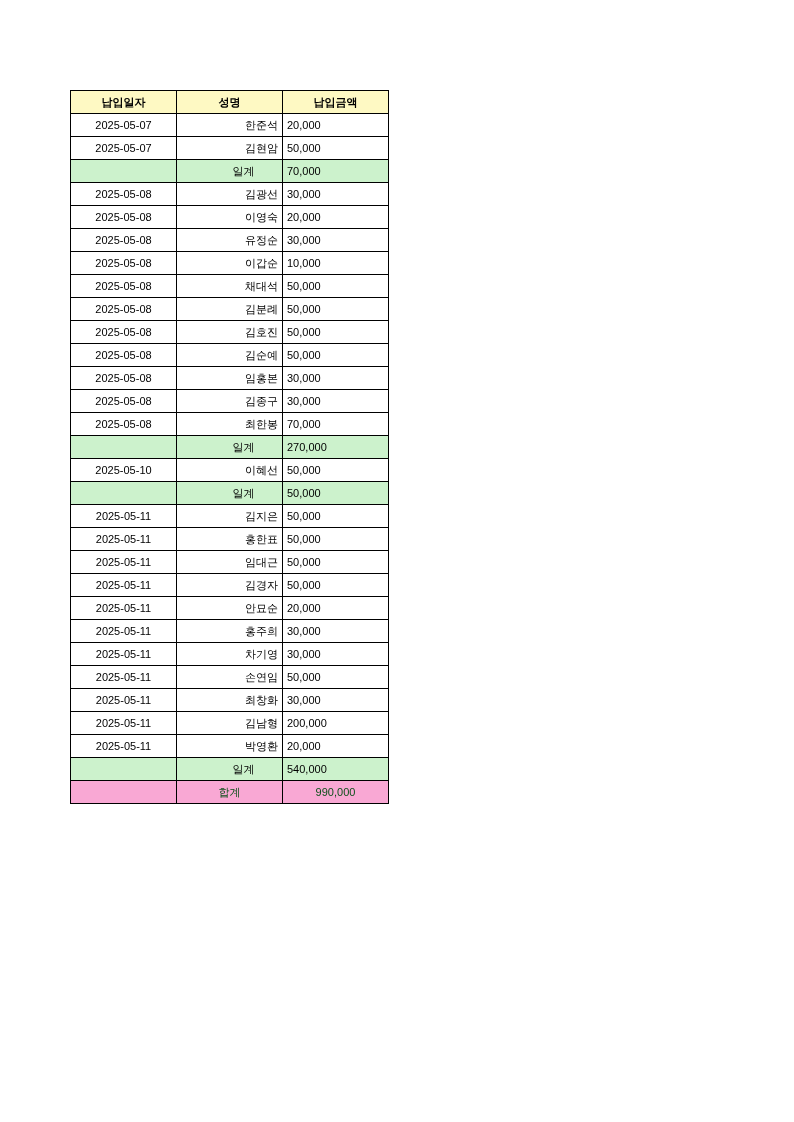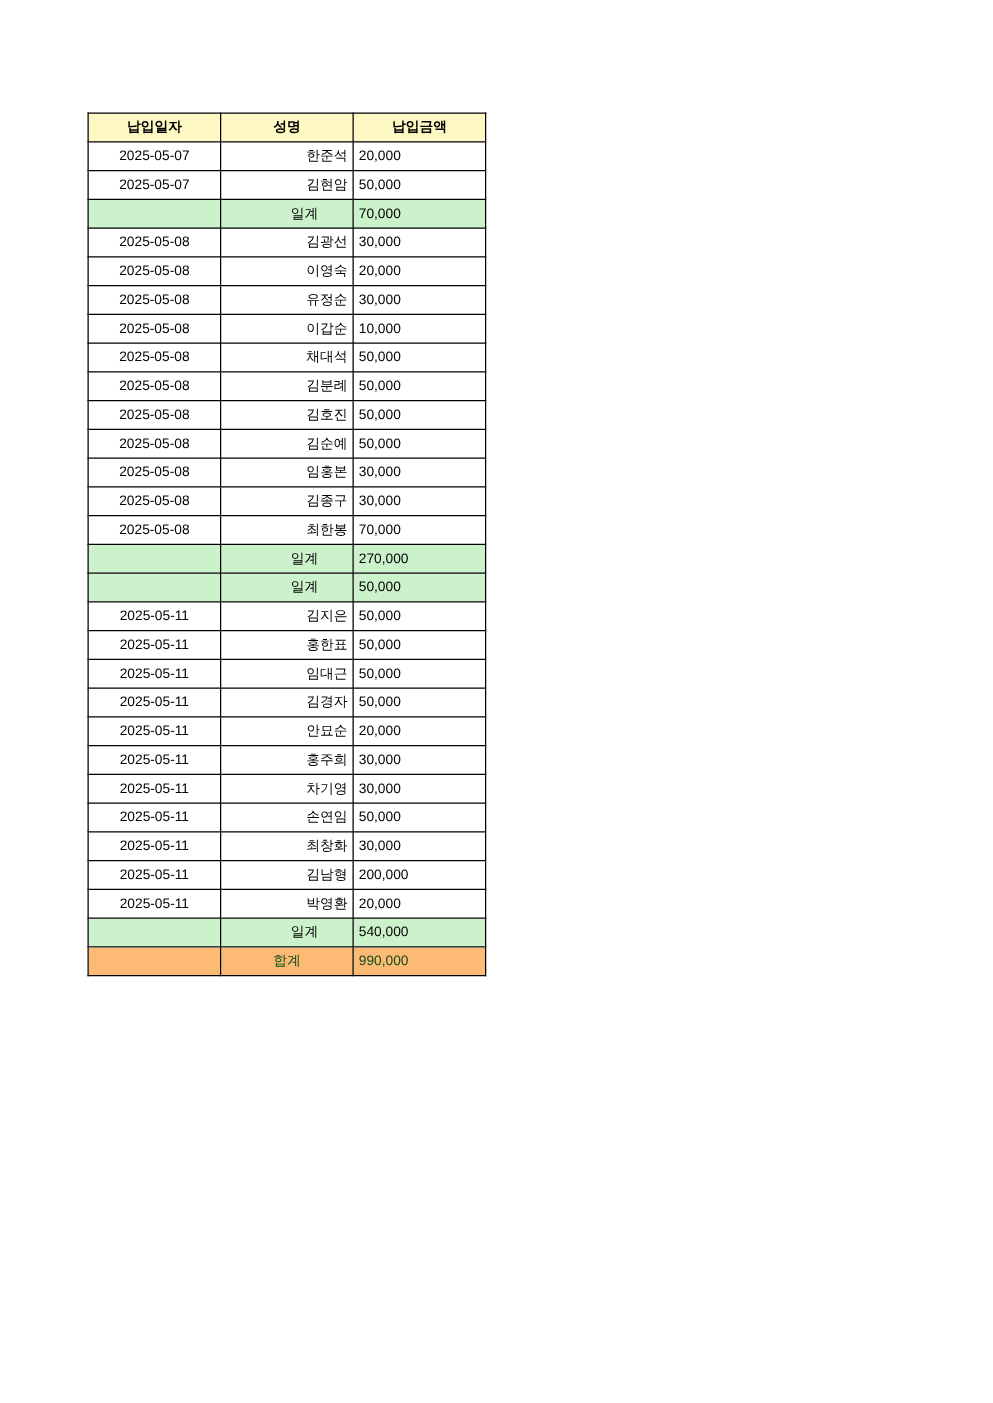--- a/index.html
+++ b/index.html
@@ -48,25 +48,25 @@
   td.name { text-align: right; }
   td.amt  { text-align: left; }
 
   tr.subtotal td {
     background: #ccf2cc;
   }
   tr.subtotal td.name { text-align: center; padding-left: 32px; }
   tr.subtotal td.amt { text-align: left; }
 
   tr.grandtotal td {
-    background: #fdba74;
+    background: #f9a8d4;
     color: #0b4f19;
   }
   tr.grandtotal td.name { text-align: center; }
-  tr.grandtotal td.amt { text-align: left; }
+  tr.grandtotal td.amt { text-align: center; }
 </style>
 </head>
 <body>
 
 <div id="sheet">
   <table class="ledger">
     <colgroup>
       <col class="c-date">
       <col class="c-name">
       <col class="c-amt">
@@ -147,20 +147,25 @@
         <tr>
           <td class="date">2025-05-08</td>
           <td class="name">최한봉</td>
           <td class="amt">70,000</td>
         </tr>
         <tr class="subtotal">
           <td class="date"></td>
           <td class="name">일계</td>
           <td class="amt">270,000</td>
         </tr>
+        <tr>
+          <td class="date">2025-05-10</td>
+          <td class="name">이혜선</td>
+          <td class="amt">50,000</td>
+        </tr>
         <tr class="subtotal">
           <td class="date"></td>
           <td class="name">일계</td>
           <td class="amt">50,000</td>
         </tr>
         <tr>
           <td class="date">2025-05-11</td>
           <td class="name">김지은</td>
           <td class="amt">50,000</td>
         </tr>

